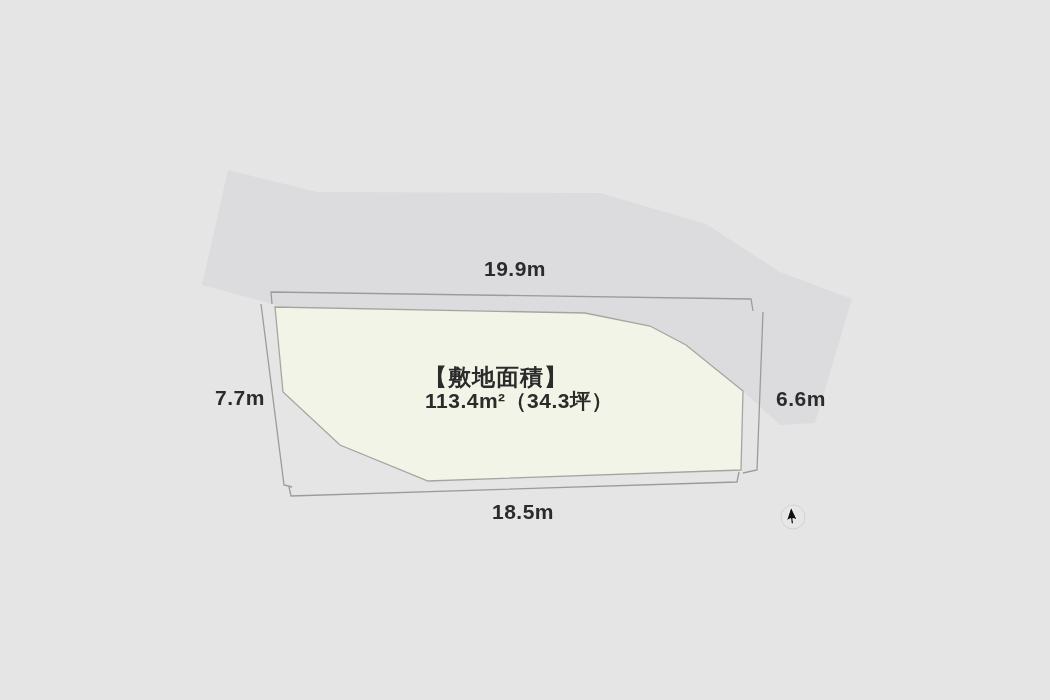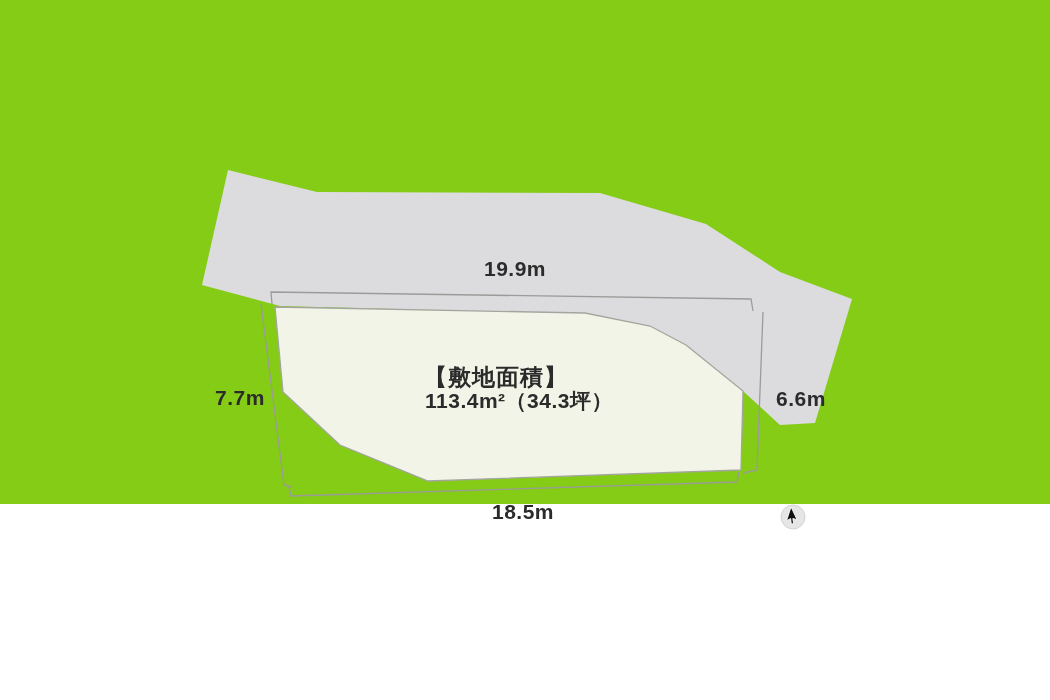--- a/index.html
+++ b/index.html
@@ -7,22 +7,22 @@
     padding: 0;
     width: 1050px;
     height: 700px;
     background: #ffffff;
     overflow: hidden;
     font-family: "Liberation Sans", "DejaVu Sans", sans-serif;
   }
   .stage {
     position: relative;
     width: 1050px;
-    height: 504px;
-    background: #84cc16;
+    height: 700px;
+    background: #e5e5e5;
   }
   svg { display: block; }
   .dim-label {
     font-family: "Liberation Sans", "DejaVu Sans", sans-serif;
     font-weight: 700;
     font-size: 21px;
     letter-spacing: 0.5px;
   }
   .area-title {
     font-family: "Liberation Sans", "DejaVu Sans", sans-serif;

